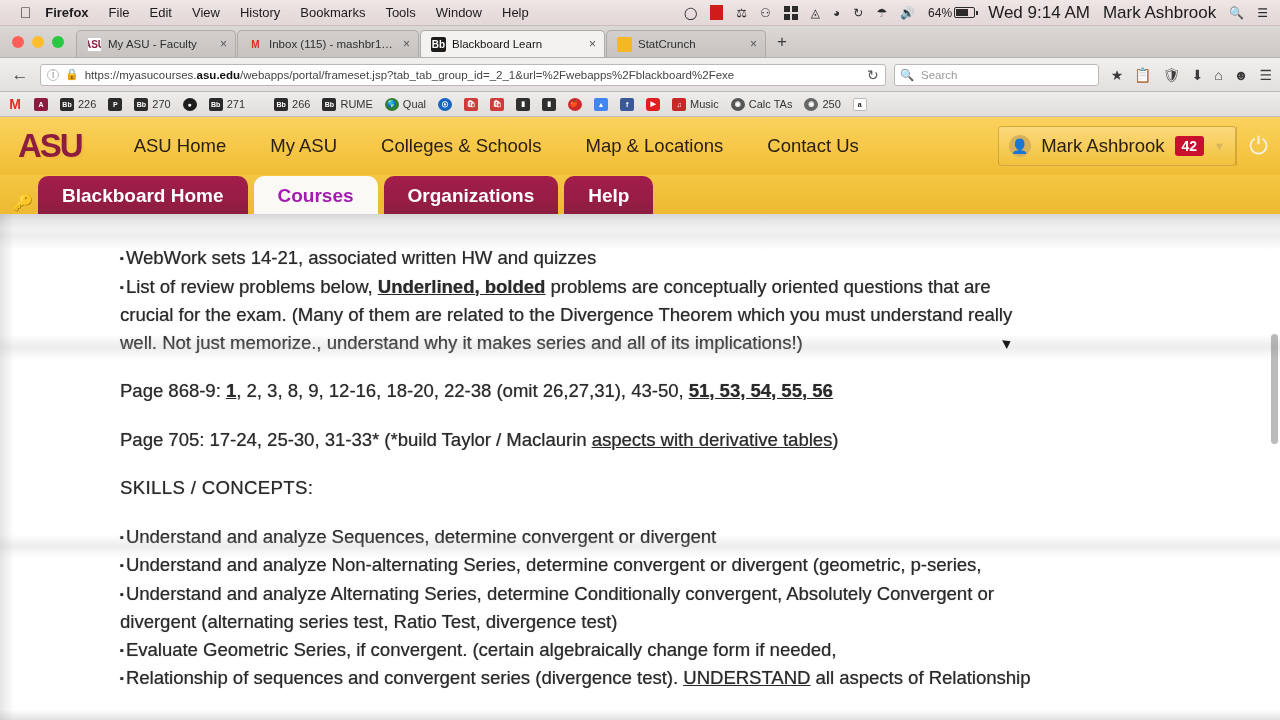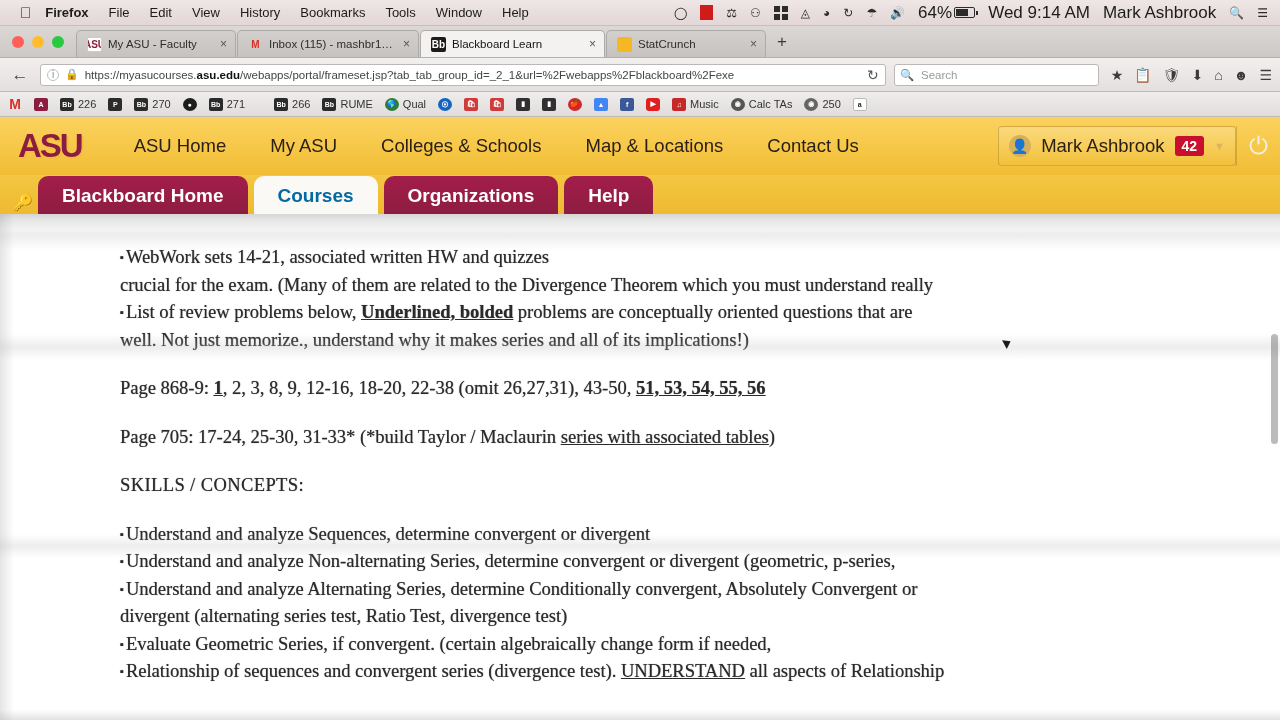--- a/index.html
+++ b/index.html
@@ -179,39 +179,39 @@
   }
   .bbkey { width: 30px; height: 30px; display:flex; align-items:center; justify-content:center; color:#c9a04a; font-size:16px; }
   .bbtab {
     background: linear-gradient(to bottom,#a31d4b,#8c1d40);
     color:#fff; font-weight:bold; font-size: 19px;
     border-radius: 10px 10px 0 0;
     padding: 9px 24px 10px;
     margin-right: 6px;
     white-space: nowrap;
   }
-  .bbtab.active { background: #fbf9f6; color:#0369a1; }
+  .bbtab.active { background: #fbf9f6; color:#a21caf; }
 
   
   .content {
     position: absolute;
     left: 0; right: 0;
     top: 214px; bottom: 0;
     background: #fff;
     overflow: hidden;
   }
   .scroll-shadow {
     position:absolute; top:0; left:0; right:0; height:16px;
     background: linear-gradient(to bottom, rgba(120,120,120,.30), rgba(255,255,255,0));
     z-index: 4;
   }
   .doc {
     position:absolute; top: 16px; left: 0; right: 0; bottom: 0;
     padding: 14px 0 0 120px;
-    font-family: Liberation Serif, serif;
+    font-family: Liberation Sans, sans-serif;
     font-size: 18.5px;
     line-height: 27.5px;
     color: #333;
     
     filter: blur(0.55px) contrast(1.12);
     text-shadow: 0 0 1.1px rgba(90,90,90,.55), 0.4px 0 0.6px rgba(70,70,70,.35);
   }
   .doc p { margin: 0; }
   .doc .spacer { height: 21px; }
   .doc .bul::before { content: "\25AA"; font-size: 11px; vertical-align: 2px; margin-right: 2px; }
@@ -272,21 +272,21 @@
           <i></i>
           <i></i>
         </span>
       </span>
     <span class="ico">◬</span>
     <span class="ico">◕</span>
     <span class="ico">↻</span>
     <span class="ico">☂</span>
     <span class="ico">🔊</span>
     <span class="batt">
-      <span style="font-size:17px">64%</span>
+      <span style="font-size:12px">64%</span>
       <span class="shell">
           <i class="fill"></i>
         </span>
     </span>
     <span class="clock">Wed 9:14 AM</span>
     <span class="uname">Mark Ashbrook</span>
     <span class="ico">🔍</span>
     <span class="ico">☰</span>
   </div>
 </div>
@@ -452,29 +452,29 @@
   <div class="bbtab">Organizations</div>
   <div class="bbtab">Help</div>
 </div>
 
 <div class="content">
   <div class="scroll-shadow"></div>
   <div class="edge-left"></div>
 
   <div class="doc">
     <p class="bul">WebWork sets 14-21, associated written HW and quizzes</p>
+    <p><span class="bul">List of review problems below, </span><u class="b">Underlined, bolded</u><span> problems are conceptually oriented questions that are</span></p>
     <p>crucial for the exam.  (Many of them are related to the Divergence Theorem which you must understand really</p>
-    <p><span class="bul">List of review problems below, </span><u class="b">Underlined, bolded</u><span> problems are conceptually oriented questions that are</span></p>
     <p>well.  Not just memorize., understand why it makes series and all of its implications!)</p>
 
     <div class="spacer"></div>
     <p><span>Page 868-9: </span><u class="b">1</u><span>, 2, 3, 8, 9, 12-16, 18-20, 22-38 (omit 26,27,31), 43-50, </span><u class="b">51, 53, 54, 55, 56</u></p>
 
     <div class="spacer"></div>
-    <p><span>Page 705: 17-24, 25-30, 31-33* (*build Taylor / Maclaurin </span><u>series with associated tables</u><span>)</span></p>
+    <p><span>Page 705: 17-24, 25-30, 31-33* (*build Taylor / Maclaurin </span><u>aspects with derivative tables</u><span>)</span></p>
 
     <div class="spacer"></div>
     <p class="heading">SKILLS / CONCEPTS:</p>
 
     <div class="spacer"></div>
     <p class="bul">Understand and analyze Sequences, determine convergent or divergent</p>
     <p class="bul">Understand and analyze Non-alternating Series, determine convergent or divergent (geometric, p-series,</p>
     <p class="bul">Understand and analyze Alternating Series, determine Conditionally convergent, Absolutely Convergent or</p>
     <p>divergent (alternating series test, Ratio Test, divergence test)</p>
     <p class="bul">Evaluate Geometric Series, if convergent.  (certain algebraically change form if needed,</p>

